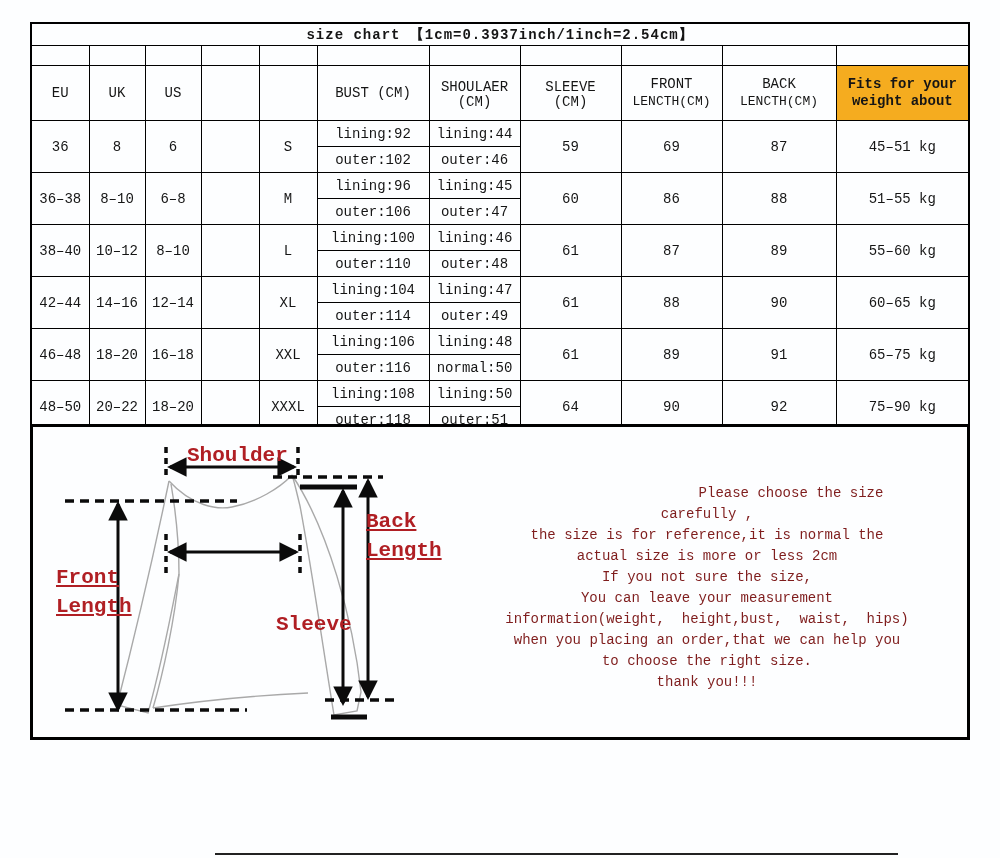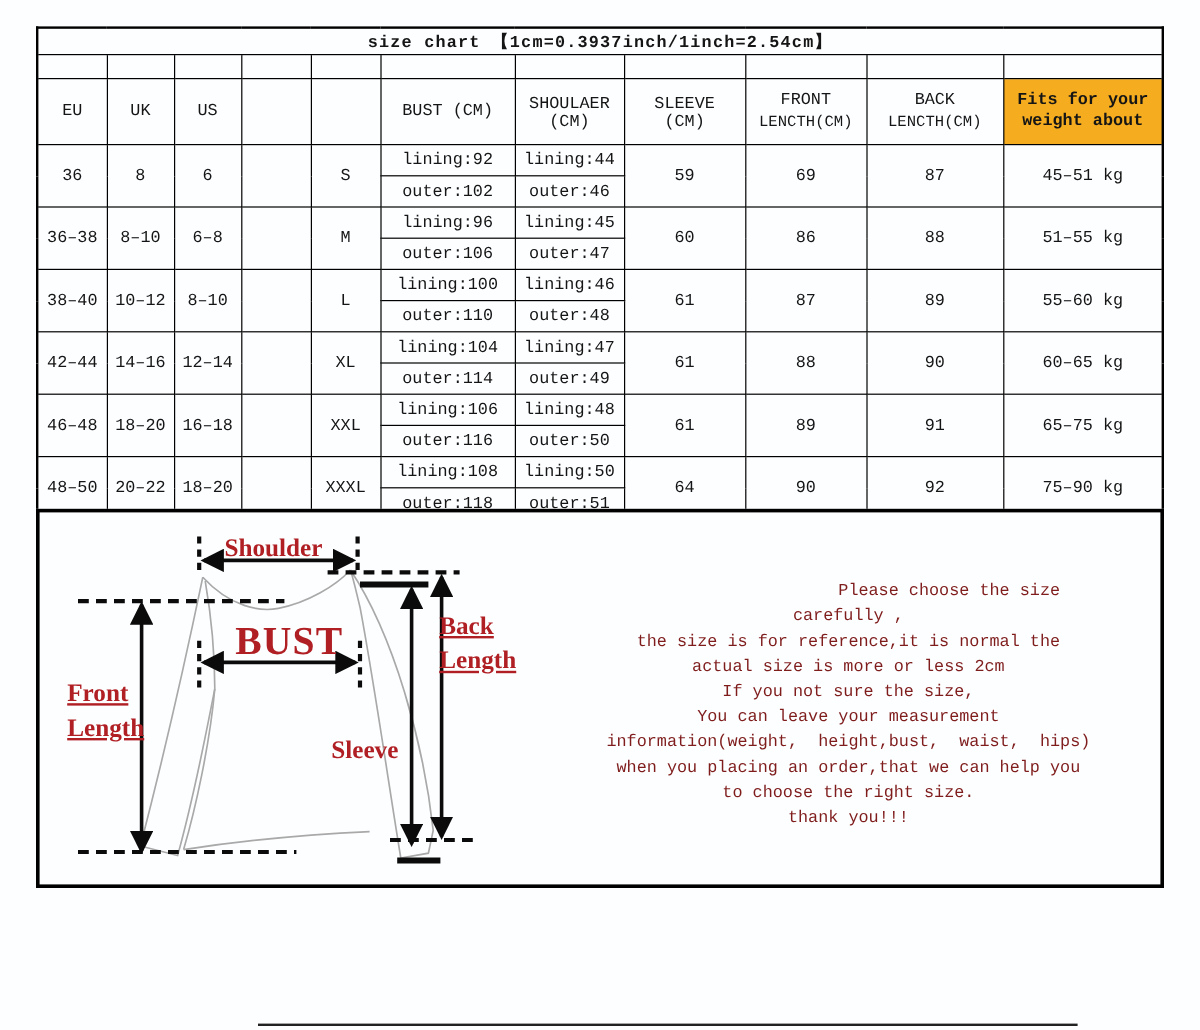--- a/index.html
+++ b/index.html
@@ -41,21 +41,21 @@
 
   
   .lower-box{
     position:absolute;left:30px;top:424px;width:934px;height:310px;
     border:3px solid #000;background:#fdfeff;
   }
   .lower-box svg{position:absolute;left:19px;top:3px;}
 
   .dlabel{
     position:absolute;
-    font-family:Liberation Serif, serif;
+    font-family:Liberation Mono, monospace;
     color:var(--lbl-red,#b01f24);
     font-weight:bold;
   }
   .dlabel .u{text-decoration:underline;}
   .lbl-shoulder{left:154px;top:17px;font-size:21px;}
   .lbl-bust{left:163px;top:90px;font-size:33px;letter-spacing:1px;}
   .lbl-front{left:23px;top:136px;font-size:21px;line-height:29px;}
   .lbl-back{left:333px;top:80px;font-size:21px;line-height:29px;}
   .lbl-sleeve{left:243px;top:186px;font-size:21px;}
 
@@ -214,21 +214,21 @@
           <td rowspan="2">XXL</td>
           <td class="sub">lining:106</td>
           <td class="sub">lining:48</td>
           <td rowspan="2">61</td>
           <td rowspan="2">89</td>
           <td rowspan="2">91</td>
           <td rowspan="2">65–75 kg</td>
         </tr>
         <tr>
           <td class="sub">outer:116</td>
-          <td class="sub">outer:50</td>
+          <td class="sub">normal:50</td>
         </tr>
         <tr>
           <td rowspan="2">48–50</td>
           <td rowspan="2">20–22</td>
           <td rowspan="2">18–20</td>
           <td rowspan="2"></td>
           <td rowspan="2">XXXL</td>
           <td class="sub">lining:108</td>
           <td class="sub">lining:50</td>
           <td rowspan="2">64</td>
@@ -279,21 +279,20 @@
       <g stroke="#0b0b0b" stroke-width="3" fill="none">
         <line x1="118" y1="37" x2="242" y2="37" marker-start="url(#ah)" marker-end="url(#ah)"></line>
         <line x1="118" y1="122" x2="244" y2="122" marker-start="url(#ah)" marker-end="url(#ah)"></line>
         <line x1="66" y1="74" x2="66" y2="279" marker-start="url(#ah)" marker-end="url(#ah)"></line>
         <line x1="291" y1="61" x2="291" y2="273" marker-start="url(#ah)" marker-end="url(#ah)"></line>
         <line x1="316" y1="51" x2="316" y2="267" marker-start="url(#ah)" marker-end="url(#ah)"></line>
       </g>
     </svg>
 
     <div class="dlabel lbl-shoulder u">Shoulder</div>
-    <div class="dlabel lbl-bust">BUST</div>
     <div class="dlabel lbl-front">
       <div class="u">Front</div>
       <div class="u">Length</div>
     </div>
     <div class="dlabel lbl-back">
       <div class="u">Back</div>
       <div class="u">Length</div>
     </div>
     <div class="dlabel lbl-sleeve u">Sleeve</div>
 

